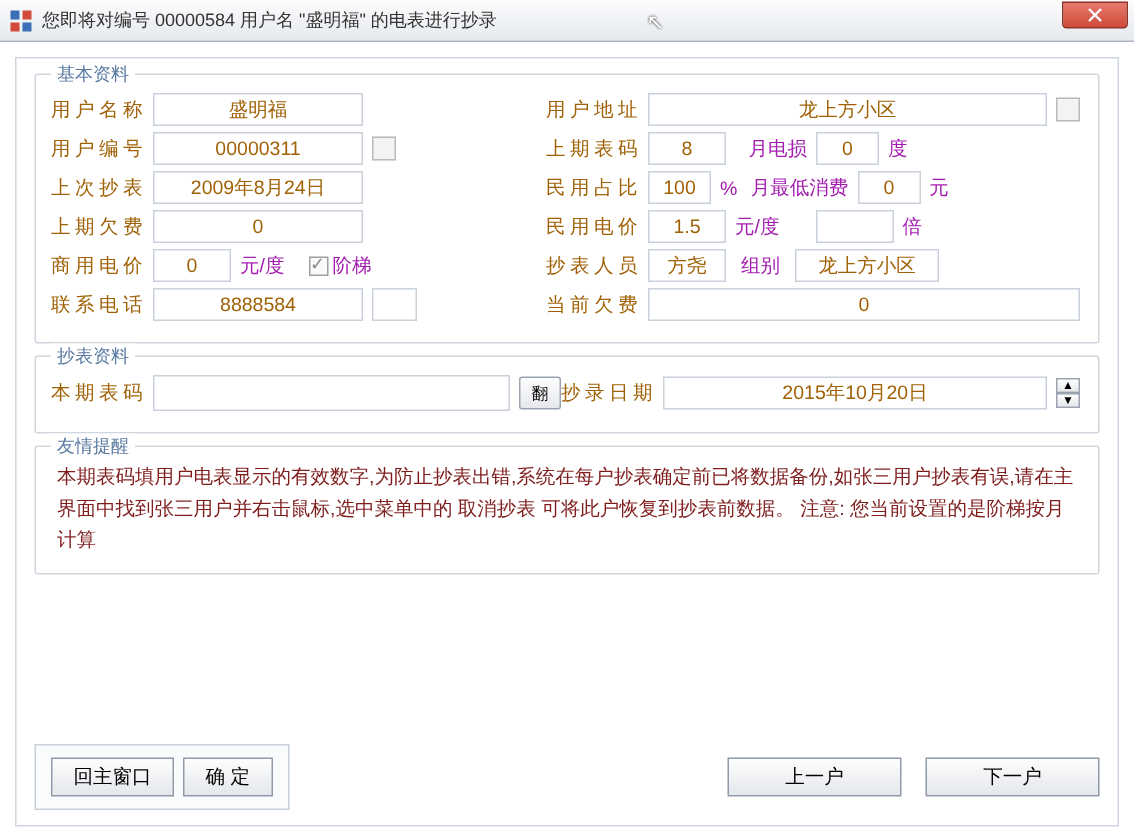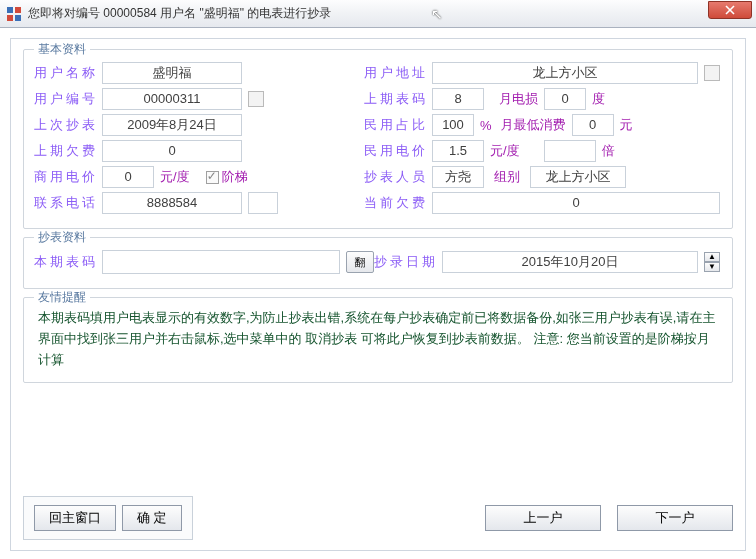--- a/index.html
+++ b/index.html
@@ -58,27 +58,27 @@
   position: absolute;
   top: -9px; left: 10px;
   background: #fff;
   padding: 0 4px;
   color: #5a7aa0;
   font-size: 12px;
 }
 .row { display: flex; align-items: center; margin: 4px 0; }
 .col-left { width: 330px; display: flex; align-items: center; gap: 6px; }
 .col-right { flex: 1; display: flex; align-items: center; gap: 6px; }
-.lbl { width: 62px; color: #8b5cf6; text-align: justify; text-align-last: justify; letter-spacing: 1px;}
+.lbl { width: 62px; color: #a16207; text-align: justify; text-align-last: justify; letter-spacing: 1px;}
 .fld {
   border: 1px solid #c9d1da;
   height: 22px;
   line-height: 20px;
   text-align: center;
-  color: #404040;
+  color: #a16207;
   background: #fff;
   font-size: 13px;
 }
 .fld.w140 { width: 140px; }
 .fld.w60  { width: 52px; }
 .fld.w46  { width: 42px; }
 .fld.w90  { width: 96px; }
 .mini-chk { width:16px; height:16px; border:1px solid #bababa; background:#f3f3f3; display:inline-block;}
 .unit { color:#a21caf; font-size:13px; }
 .small-box { width:30px; height:22px; border:1px solid #c9d1da; background:#fff;}
@@ -88,21 +88,21 @@
 .readinput {
   border:1px solid #c9d1da; height:24px; flex:1; background:#fff;
 }
 .btn-small {
   border:1px solid #9aa3af; background:linear-gradient(#fdfdfd,#e6e8ec);
   height:22px; width:28px; font-size:11px; cursor:pointer; border-radius:2px;
 }
 .spinner { width:16px; display:flex; flex-direction:column; }
 .spinner div{ height:10px; border:1px solid #9aa3af; background:linear-gradient(#fdfdfd,#e6e8ec); font-size:8px; line-height:7px; text-align:center; cursor:pointer;}
 .tip {
-  color:#14532d; line-height:1.6; font-size:13px; padding:2px 4px;
+  color:#7f1d1d; line-height:1.6; font-size:13px; padding:2px 4px;
   min-height:66px;
 }
 .footer { position:absolute; left:12px; right:12px; bottom:10px; display:flex; align-items:center; }
 .footer .lbtns { display:flex; gap:6px; border:1px solid #c9d1da; padding:8px 10px; background:#fafbfc;}
 .btn {
   border:1px solid #8f99a8; background:linear-gradient(#fdfdfd,#e4e7ec);
   height:26px; padding:0 14px; font-size:13px; cursor:pointer; border-radius:0;
 }
 .btn.wide { width:116px; }
 .footer .rbtns { margin-left:auto; display:flex; gap:16px;align-items:center;}

